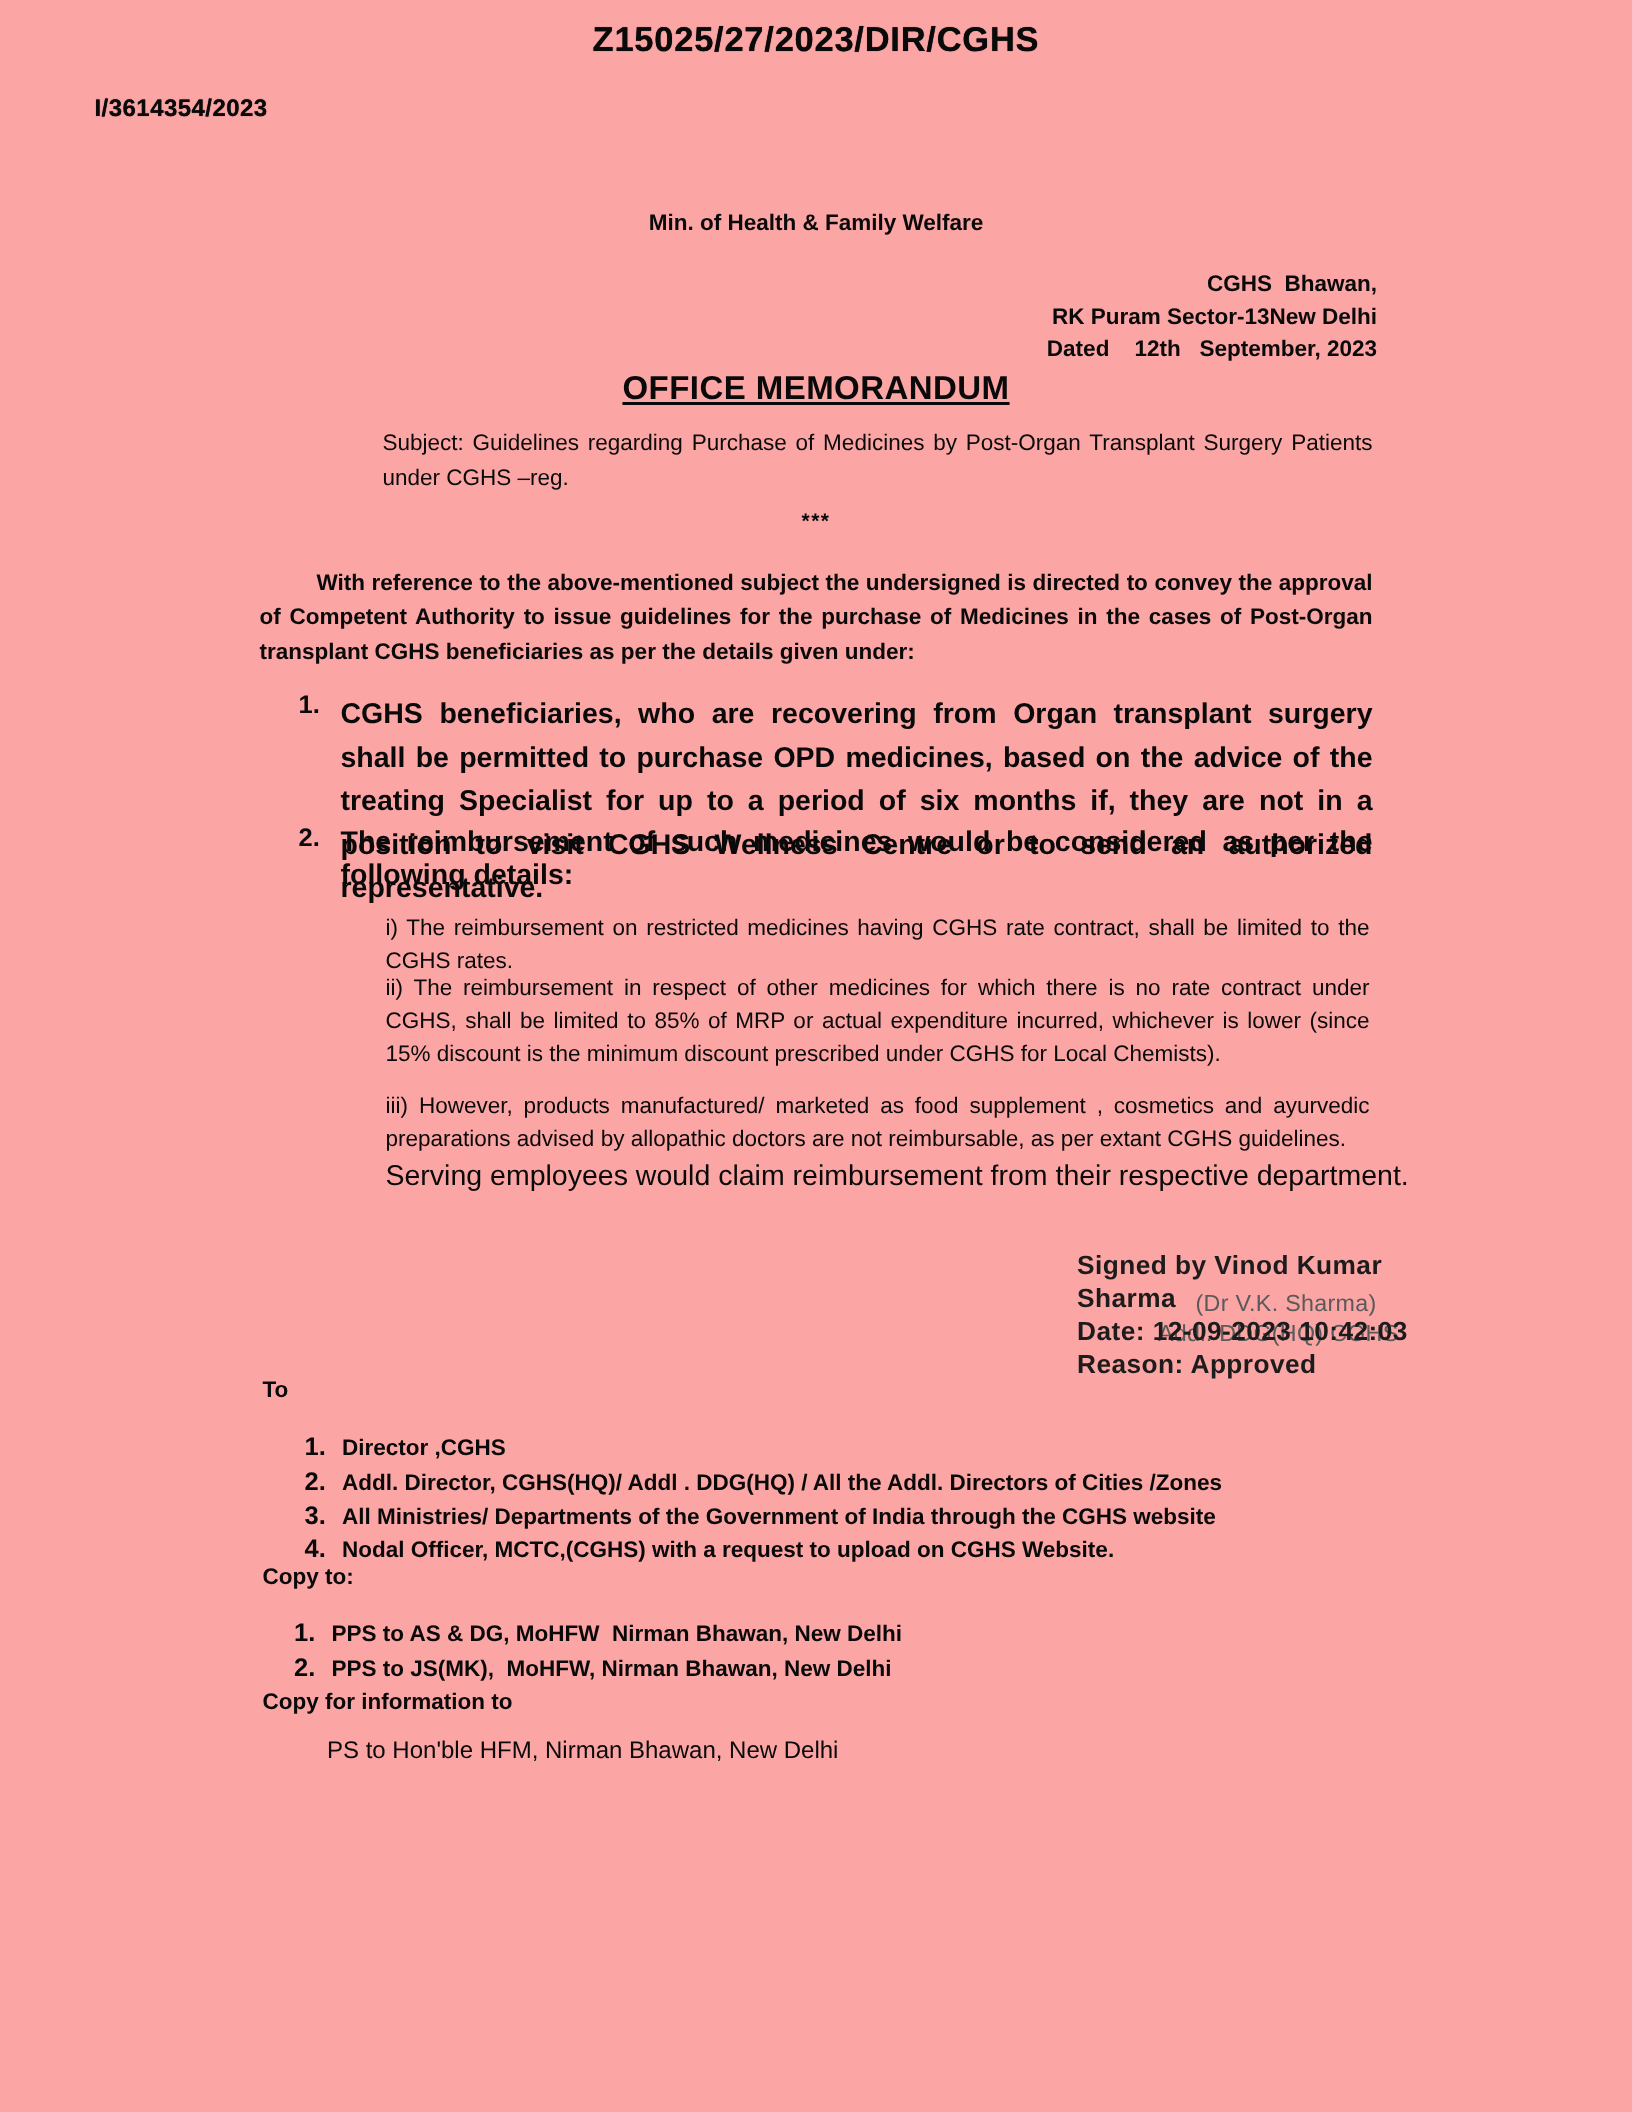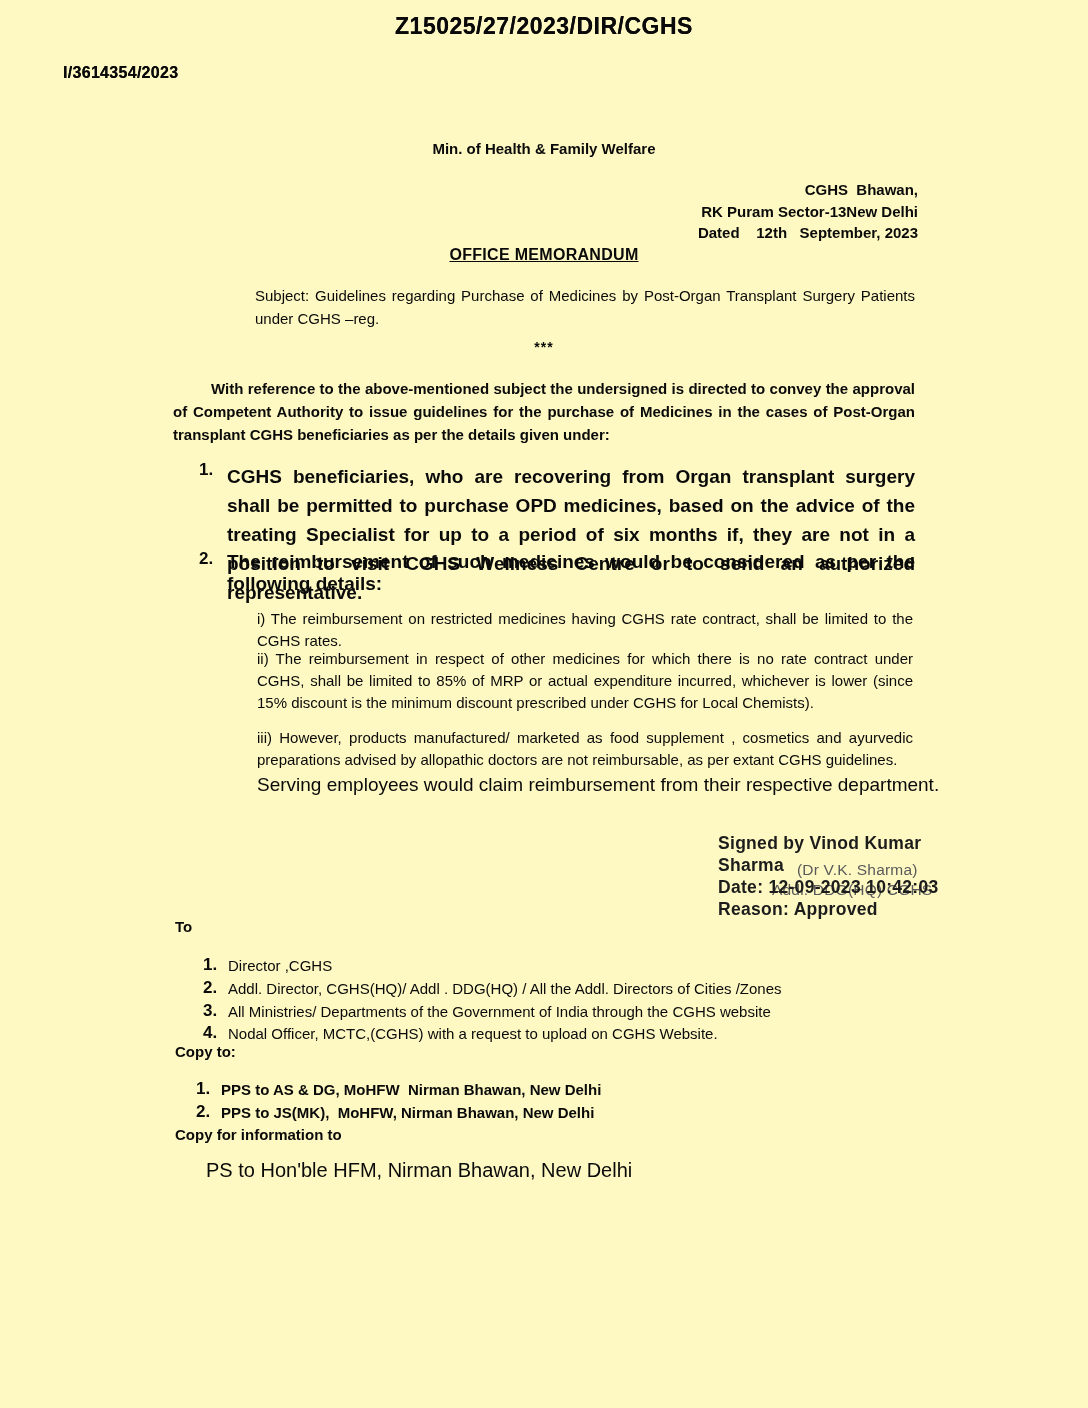--- a/index.html
+++ b/index.html
@@ -1,28 +1,28 @@
 <!DOCTYPE html>
 <html><head>
 <meta charset="utf-8">
 <style>
   html,body{margin:0;padding:0;background:#ffffff;}
   .page{
-    position:relative;width:1088px;height:1408px;background:#fef9c3;
+    position:relative;width:1088px;height:1408px;background:#fca5a5;
     font-family:"Liberation Sans",sans-serif;color:#0a0a0a;overflow:hidden;
   }
   .abs{position:absolute;}
   .center{left:0;width:1088px;text-align:center;}
   .scan{text-shadow:0 0 .5px #111;}
   .pre{white-space:pre;}
   .ref-top{top:13px;font-size:23px;font-weight:700;letter-spacing:.5px;}
   .ref-small{left:63px;top:64px;font-size:16px;font-weight:700;letter-spacing:.3px;}
   .hdr{font-size:15px;font-weight:700;}
   .addr{right:170px;text-align:center;font-size:15px;font-weight:700;}
-  .memo-title{top:246px;font-size:16px;font-weight:700;text-decoration:underline;letter-spacing:.3px;}
+  .memo-title{top:246px;font-size:22px;font-weight:700;text-decoration:underline;letter-spacing:.3px;}
   .subject{top:284px;left:255px;width:660px;font-size:15px;font-weight:400;text-align:justify;line-height:23px;}
   .stars{top:339px;font-size:14px;font-weight:700;letter-spacing:1px;}
   .para{font-size:15px;line-height:23px;text-align:justify;}
   .intro{top:377px;left:173px;width:742px;text-indent:38px;font-weight:700;}
   .list-item{left:199px;width:716px;}
   .list-num{position:absolute;left:0;top:-2px;font-size:17px;font-weight:700;}
   .list-text{margin-left:28px;font-size:19px;font-weight:700;text-align:justify;}
   .item1{top:462px;}
   .item1 .list-text{line-height:29px;}
   .item2{top:551px;}
@@ -30,25 +30,25 @@
   .sub{left:257px;width:656px;font-size:15px;line-height:22px;text-align:justify;}
   .sub-i{top:585px;margin-top:23px;}
   .sub-ii{top:648px;}
   .sub-iii{top:727px;}
   .closing{top:762px;left:257px;font-size:19px;margin-top:12px;}
   .sig{left:718px;font-size:17.5px;font-weight:700;color:#1c1c1c;letter-spacing:.3px;}
   .sig-gray{color:#5a5a5a;font-size:15.5px;font-weight:400;letter-spacing:.2px;}
   .sec-label{left:175px;font-size:15px;font-weight:700;}
   .nlist-item{width:750px;}
   .nlist-num{position:absolute;left:0;top:-2px;font-size:17px;font-weight:700;}
-  .nlist-text{margin-left:25px;font-size:15px;font-weight:400;white-space:pre;}
+  .nlist-text{margin-left:25px;font-size:15px;font-weight:700;white-space:pre;}
   .to-item{left:203px;}
   .copy-item{left:196px;}
   .copy-item .nlist-text{font-weight:600;}
-  .ps-line{left:206px;top:1159px;font-size:20px;}
+  .ps-line{left:218px;top:1159px;font-size:16px;}
 </style>
 </head>
 <body>
 
 <div class="page">
 
   <div class="abs center ref-top scan">Z15025/27/2023/DIR/CGHS</div>
   <div class="abs ref-small scan">I/3614354/2023</div>
 
   <div class="abs center hdr" style="top:140px">Min. of Health &amp; Family Welfare</div>

